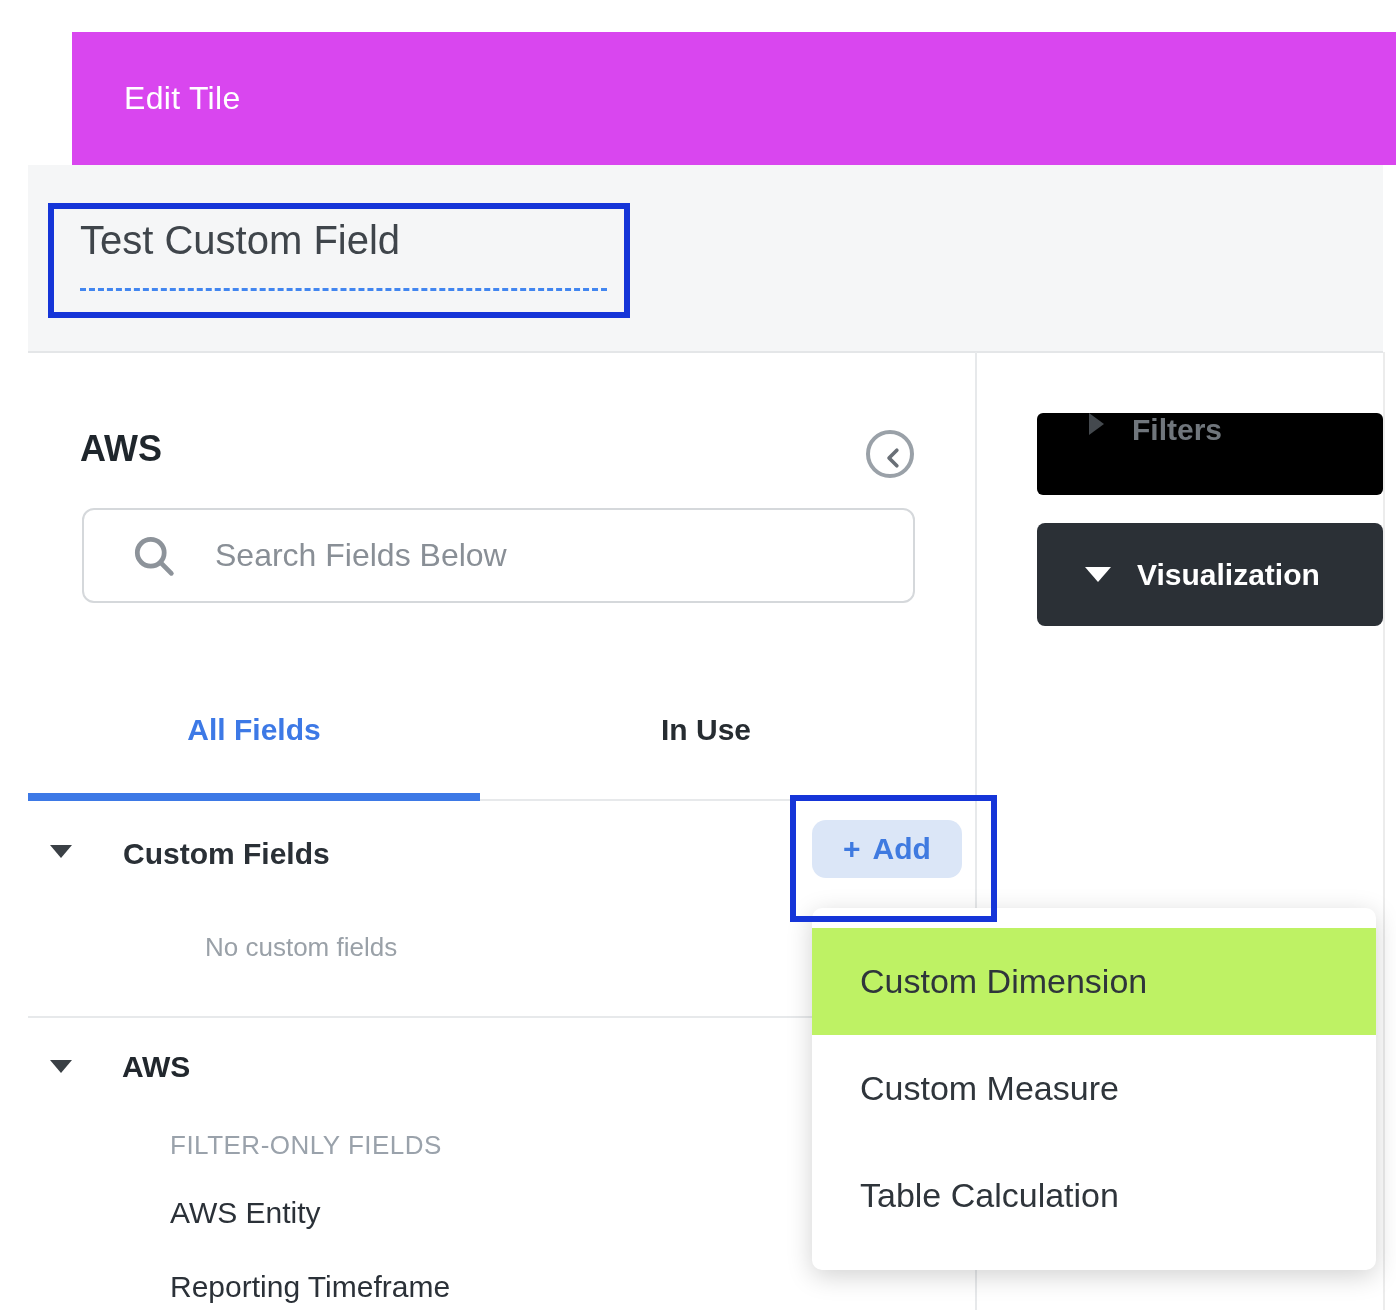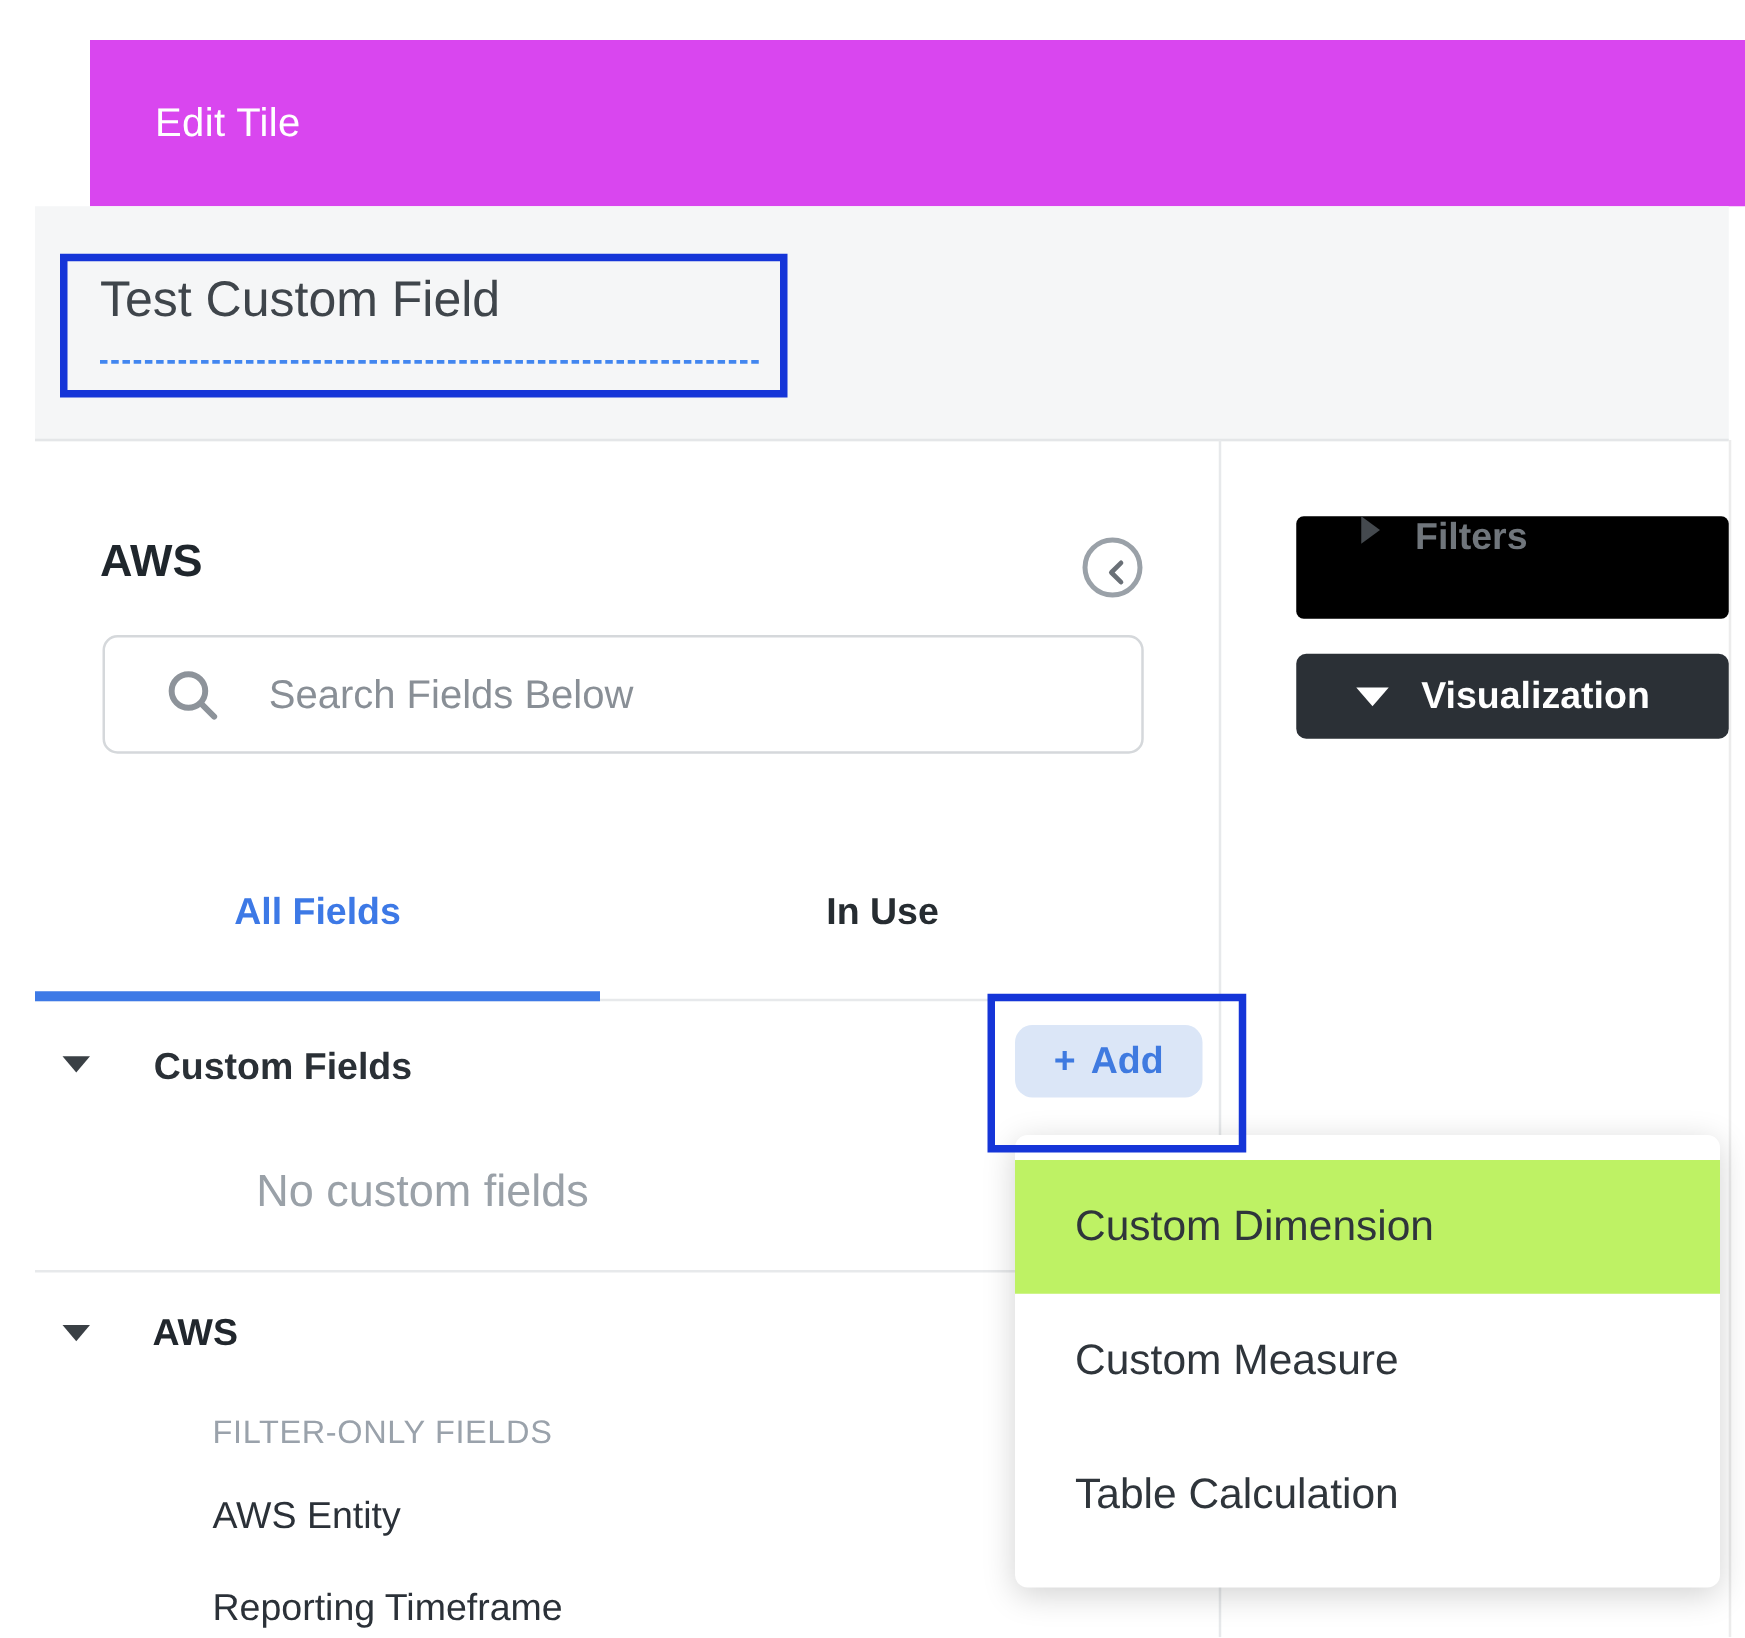--- a/index.html
+++ b/index.html
@@ -50,38 +50,38 @@
     border-right:11px solid transparent;border-top:13px solid #3a4045;}
   .caret-cf{left:50px;top:845px;}
   .caret-aws{left:50px;top:1060px;}
   .section-label{font-size:30px;font-weight:600;color:#2a3036;}
   .label-cf{left:123px;top:837px;}
   .label-aws{left:122px;top:1050px;font-weight:700;color:#21272d;}
 
   .add-btn{left:812px;top:820px;width:150px;height:58px;background:#dbe6f7;
     border-radius:14px;color:#3f7ae0;font-size:30px;font-weight:600;
     display:flex;align-items:center;justify-content:center;gap:12px;}
-  .empty-text{left:205px;top:932px;font-size:36px;color:#9aa1a8;}
+  .empty-text{left:205px;top:932px;font-size:26px;color:#9aa1a8;}
   .section-divider{left:28px;top:1016px;width:947px;height:2px;background:#e7e9eb;}
 
   .group-header{left:170px;top:1130px;font-size:26px;font-weight:500;
     color:#9aa2ab;letter-spacing:.5px;}
   .field-item{left:170px;font-size:30px;color:#2b3138;text-align:center;}
   .field-1{top:1196px;}
   .field-2{top:1270px;}
 
   
   .filters-bar{left:1037px;top:413px;width:346px;height:82px;background:#000000;
     border-radius:6px;display:flex;align-items:flex-start;}
   .tri-right{width:0;height:0;border-top:11px solid transparent;
     border-bottom:11px solid transparent;border-left:15px solid #44494e;
     margin-left:52px;}
   .filters-label{margin-left:28px;font-size:30px;font-weight:600;color:#70767c;}
 
-  .viz-bar{left:1037px;top:523px;width:346px;height:68px;background:#2b3036;
+  .viz-bar{left:1037px;top:523px;width:346px;height:103px;background:#2b3036;
     border-radius:8px;display:flex;align-items:center;}
   .tri-down{width:0;height:0;border-left:13px solid transparent;
     border-right:13px solid transparent;border-top:15px solid #ffffff;
     margin-left:48px;}
   .viz-label{margin-left:26px;font-size:30px;font-weight:700;color:#ffffff;}
 
   
   .add-menu{left:812px;top:908px;width:564px;height:362px;background:#ffffff;
     border-radius:10px;box-shadow:0 6px 26px rgba(0,0,0,.18);z-index:40;
     padding-top:20px;box-sizing:border-box;}

